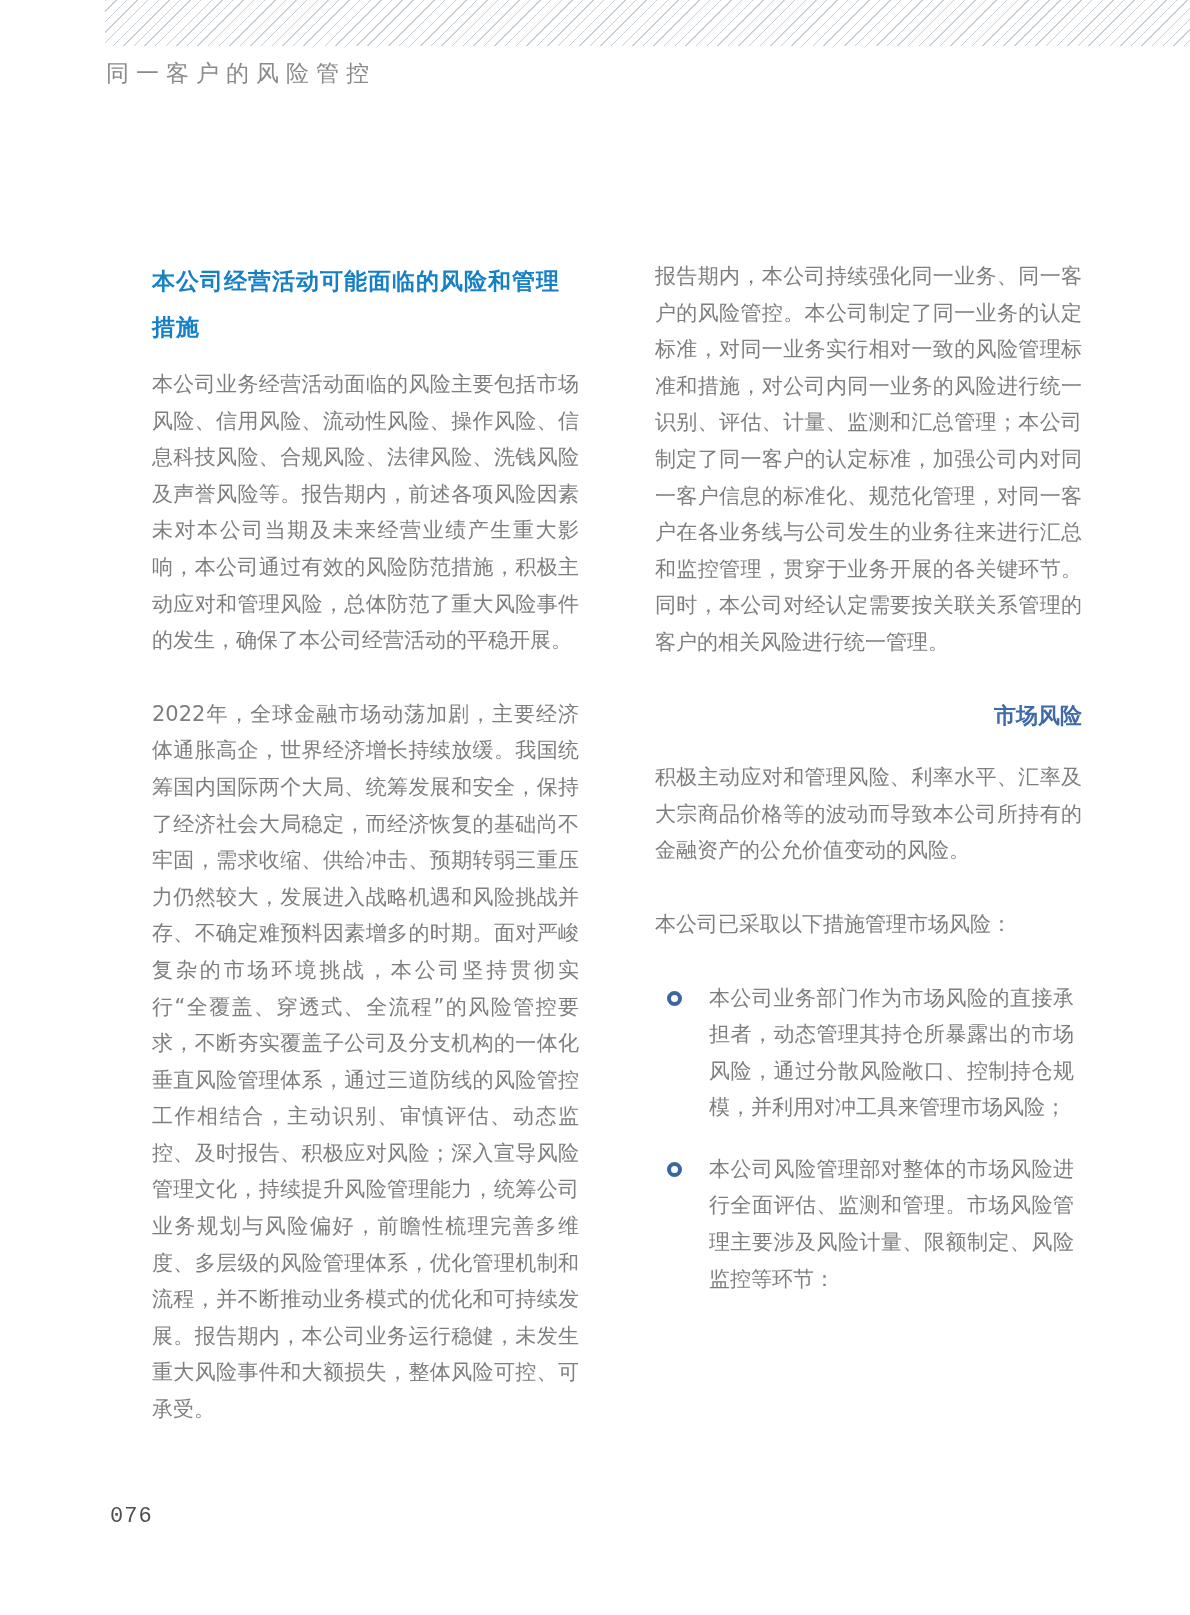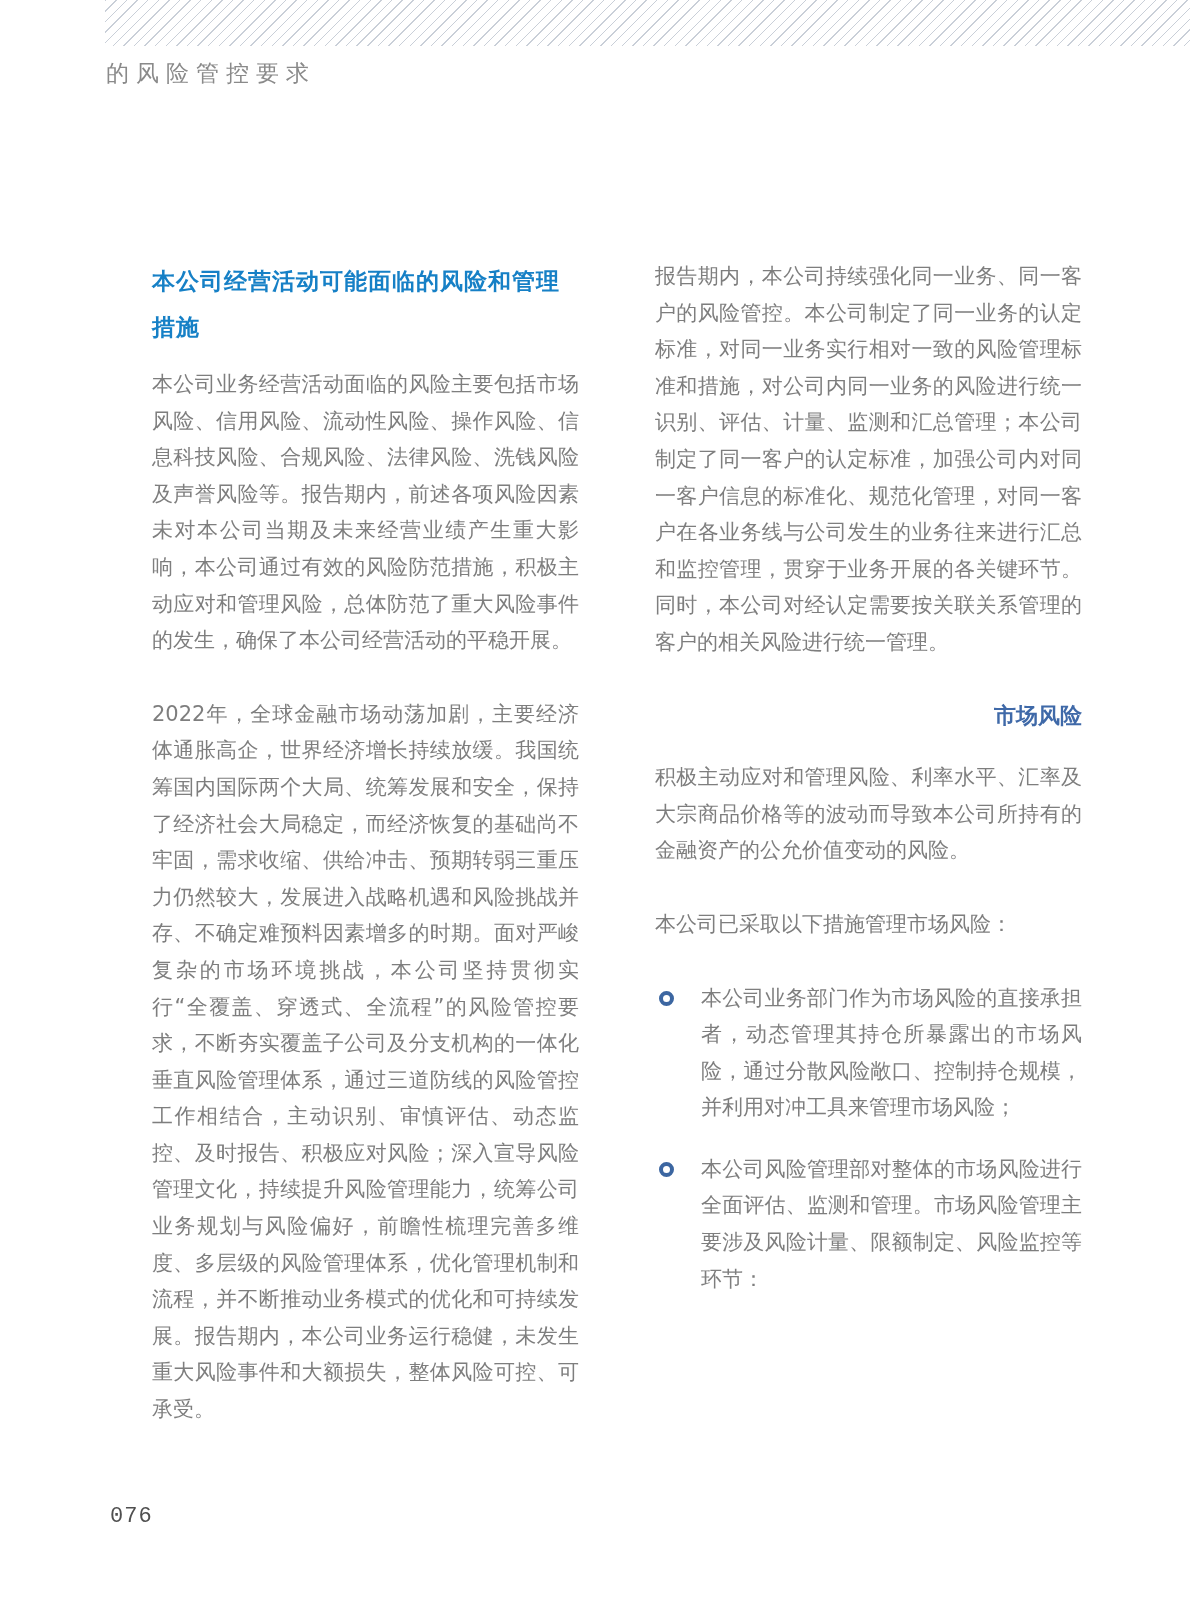--- a/index.html
+++ b/index.html
@@ -64,21 +64,21 @@
     color:var(--subheading-blue);
     margin:0 0 25px 0;
     text-align:right;
   }
   .col p{
     margin:0 0 37px 0;
   }
   .col p:last-child{margin-bottom:0;}
   ul.measures{
     list-style:none;
-    margin:0;padding:0;
+    margin:8px;padding:0;
   }
   ul.measures li{
     position:relative;
     padding-left:46px;
     margin-bottom:25px;
   }
   ul.measures li:last-child{margin-bottom:0;}
   .ring{
     position:absolute;
     left:4px;top:11px;
@@ -94,21 +94,21 @@
     font-size:22px;
     color:var(--pagenum-gray);
     letter-spacing:1px;
   }
 </style>
 </head>
 <body>
 
 <div class="hatch-band"></div>
 
-<div class="page-header">的风险管控要求</div>
+<div class="page-header">同一客户的风险管控</div>
 
 <div class="col col-left">
   <h2 class="section-title">本公司经营活动可能面临的风险和管理措施</h2>
   <p>本公司业务经营活动面临的风险主要包括市场风险、信用风险、流动性风险、操作风险、信息科技风险、合规风险、法律风险、洗钱风险及声誉风险等。报告期内，前述各项风险因素未对本公司当期及未来经营业绩产生重大影响，本公司通过有效的风险防范措施，积极主动应对和管理风险，总体防范了重大风险事件的发生，确保了本公司经营活动的平稳开展。</p>
   <p>2022年，全球金融市场动荡加剧，主要经济体通胀高企，世界经济增长持续放缓。我国统筹国内国际两个大局、统筹发展和安全，保持了经济社会大局稳定，而经济恢复的基础尚不牢固，需求收缩、供给冲击、预期转弱三重压力仍然较大，发展进入战略机遇和风险挑战并存、不确定难预料因素增多的时期。面对严峻复杂的市场环境挑战，本公司坚持贯彻实行“全覆盖、穿透式、全流程”的风险管控要求，不断夯实覆盖子公司及分支机构的一体化垂直风险管理体系，通过三道防线的风险管控工作相结合，主动识别、审慎评估、动态监控、及时报告、积极应对风险；深入宣导风险管理文化，持续提升风险管理能力，统筹公司业务规划与风险偏好，前瞻性梳理完善多维度、多层级的风险管理体系，优化管理机制和流程，并不断推动业务模式的优化和可持续发展。报告期内，本公司业务运行稳健，未发生重大风险事件和大额损失，整体风险可控、可承受。</p>
 </div>
 
 <div class="col col-right">
   <p>报告期内，本公司持续强化同一业务、同一客户的风险管控。本公司制定了同一业务的认定标准，对同一业务实行相对一致的风险管理标准和措施，对公司内同一业务的风险进行统一识别、评估、计量、监测和汇总管理；本公司制定了同一客户的认定标准，加强公司内对同一客户信息的标准化、规范化管理，对同一客户在各业务线与公司发生的业务往来进行汇总和监控管理，贯穿于业务开展的各关键环节。同时，本公司对经认定需要按关联关系管理的客户的相关风险进行统一管理。</p>
   <h3 class="sub-title">市场风险</h3>

